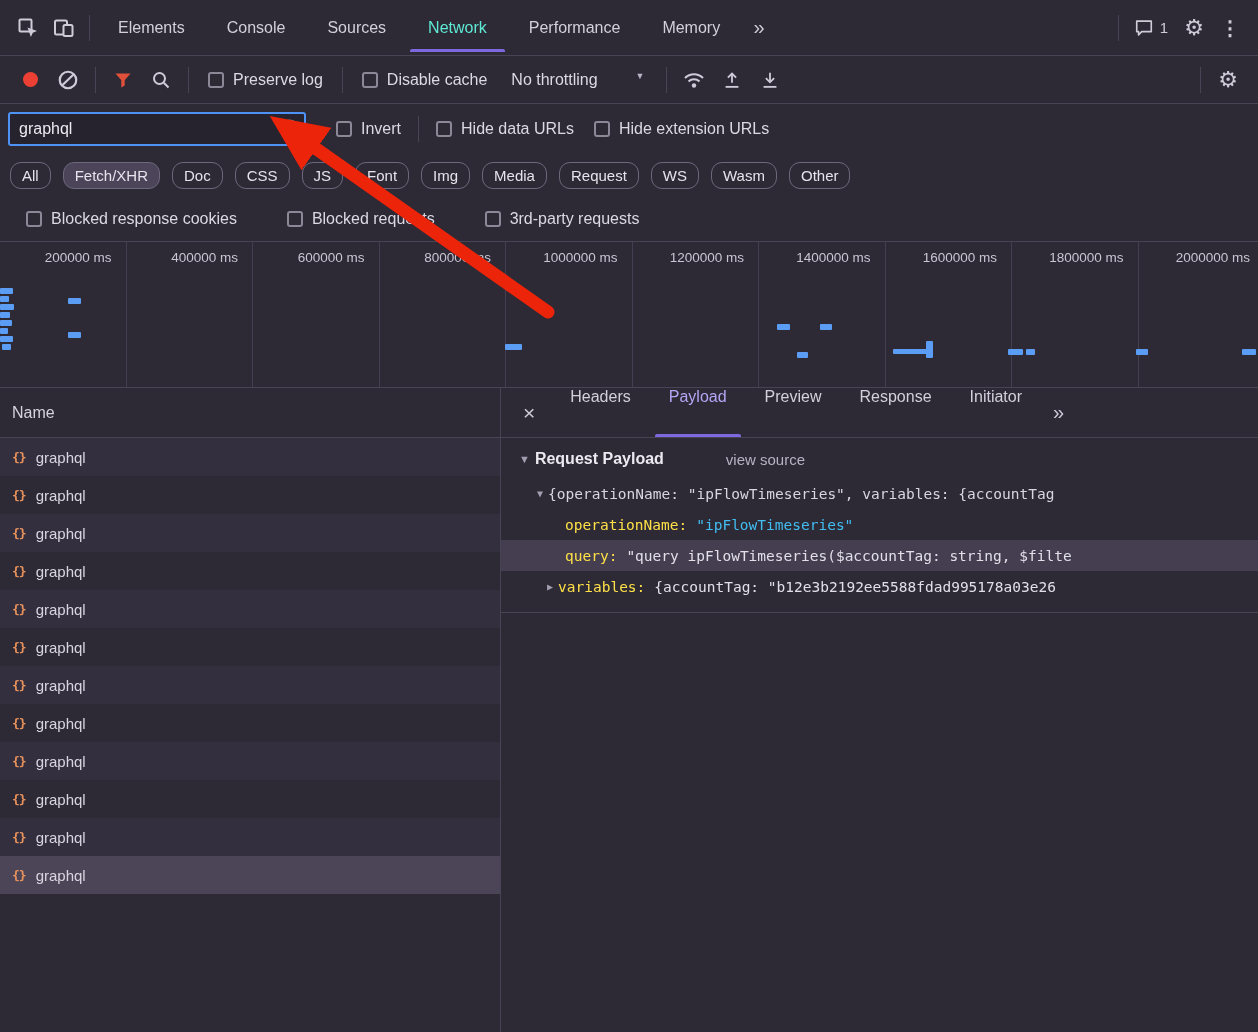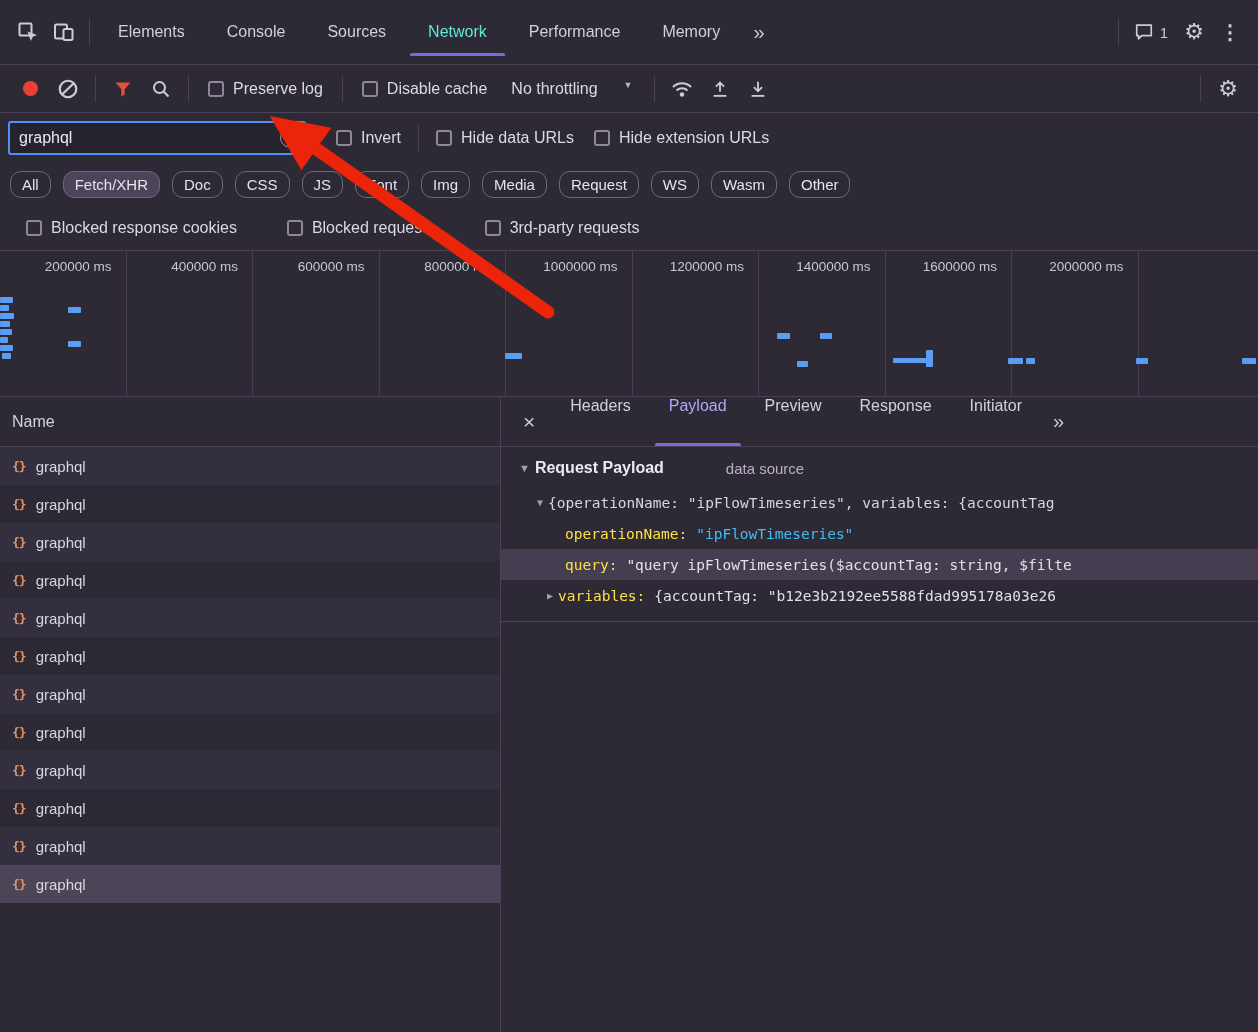--- a/index.html
+++ b/index.html
@@ -10,35 +10,35 @@
     color: #dcd8e4;
     overflow: hidden;
     position: relative;
   }
   .v-div { width: 1px; height: 26px; background: #4a4356; margin: 0 7px; flex: none; }
   .spacer { flex: 1; }
   .icon-btn { display: flex; align-items: center; justify-content: center; width: 36px; height: 36px; color: #cfcbd8; flex: none; }
   .glyph { font-size: 22px; line-height: 1; }
 
   
-  .tabbar { height: 65px; display: flex; align-items: center; padding: 0 10px; border-bottom: 1px solid #4a4356; }
+  .tabbar { height: 56px; display: flex; align-items: center; padding: 0 10px; border-bottom: 1px solid #4a4356; }
   .main-tabs { display: flex; height: 48px; }
   .main-tab { display: flex; align-items: center; padding: 0 21px; font-size: 16px; color: #d3cfdb; position: relative; cursor: default; }
   .main-tab.active { color: #5eead4; }
   .main-tab.active::after { content: ""; position: absolute; left: 3px; right: 3px; bottom: 0; height: 3px; background: #7e68e0; border-radius: 2px 2px 0 0; }
   .issues-btn { display: flex; align-items: center; gap: 6px; color: #cfcbd8; font-size: 15px; padding: 0 8px; }
   .dots { font-size: 20px; font-weight: bold; }
 
   
   .toolbar { height: 48px; display: flex; align-items: center; padding: 0 12px; border-bottom: 1px solid #4a4356; gap: 2px; }
   .record-dot { width: 15px; height: 15px; border-radius: 50%; background: #ed4034; }
   .funnel { color: #e0503a; }
   .cb-group { display: flex; align-items: center; gap: 9px; padding: 0 10px; font-size: 16px; color: #dcd8e4; flex: none; }
   .cb { width: 16px; height: 16px; border: 2px solid #8d8798; border-radius: 3px; flex: none; }
-  .throttling { display: flex; align-items: flex-start; gap: 26px; padding: 0 12px; font-size: 16px; }
+  .throttling { display: flex; align-items: flex-start; gap: 38px; padding: 0 12px; font-size: 16px; }
   .caret { font-size: 9px; color: #b8b2c4; }
 
   
   .filter-row { height: 50px; display: flex; align-items: center; padding: 0 8px; }
   .filter-wrap { position: relative; width: 298px; height: 34px; flex: none; margin-right: 20px; }
   .filter-input { width: 100%; height: 100%; background: #26222e; border: 2px solid #4e92f5; border-radius: 3px; color: #eceaf1; font-size: 16px; padding: 0 32px 0 9px; outline: none; font-family: "Liberation Sans", sans-serif; }
   .clear-btn { position: absolute; right: 7px; top: 50%; transform: translateY(-50%); width: 19px; height: 19px; border: 1.5px solid #9b95a8; border-radius: 50%; color: #9b95a8; display: flex; align-items: center; justify-content: center; font-size: 13px; line-height: 1; }
 
   
   .chips-row { height: 42px; display: flex; align-items: center; gap: 12px; padding: 0 10px; }
@@ -260,20 +260,21 @@
   <div class="tl-cells">
 
   <div class="tl-cell"><span>200000 ms</span></div>
       <div class="tl-cell"><span>400000 ms</span></div>
       <div class="tl-cell"><span>600000 ms</span></div>
       <div class="tl-cell"><span>800000 ms</span></div>
       <div class="tl-cell"><span>1000000 ms</span></div>
       <div class="tl-cell"><span>1200000 ms</span></div>
       <div class="tl-cell"><span>1400000 ms</span></div>
       <div class="tl-cell"><span>1600000 ms</span></div>
+      <div class="tl-cell"><span>1800000 ms</span></div>
       <div class="tl-cell"><span>2000000 ms</span></div>
     </div>
   <div>
 
   <div class="tl-bar" style="left: 0px; top: 46px; width: 13px; height: 6px;"></div>
       <div class="tl-bar" style="left: 0px; top: 54px; width: 9px; height: 6px;"></div>
       <div class="tl-bar" style="left: 0px; top: 62px; width: 14px; height: 6px;"></div>
       <div class="tl-bar" style="left: 0px; top: 70px; width: 10px; height: 6px;"></div>
       <div class="tl-bar" style="left: 0px; top: 78px; width: 12px; height: 6px;"></div>
       <div class="tl-bar" style="left: 0px; top: 86px; width: 8px; height: 6px;"></div>
@@ -374,21 +375,21 @@
             <span>Initiator</span>
           </div>
         </div>
       <span class="more-tabs">»</span>
     </div>
 
     <div class="payload-section">
       <div class="payload-header">
         <span class="tri">▼</span>
         <span class="payload-title">Request Payload</span>
-        <span class="view-source">data source</span>
+        <span class="view-source">view source</span>
       </div>
       <div class="code summary">
         <span class="tri small">▼</span>
         <span>{operationName: "ipFlowTimeseries", variables: {accountTag</span>
       </div>
       <div class="code kv">
         <span class="key">operationName:</span>
         <span class="val val-string">"ipFlowTimeseries"</span>
       </div>
       <div class="code kv selected">

